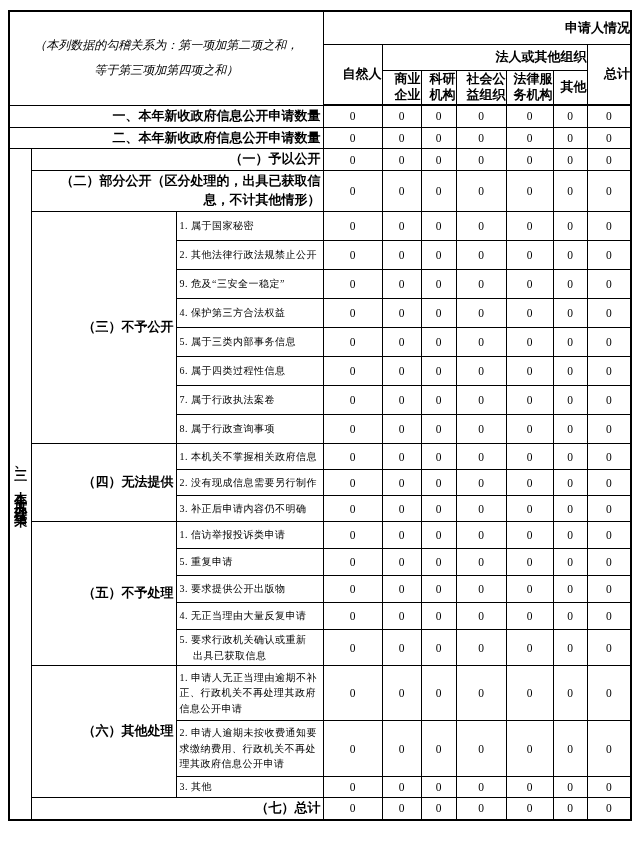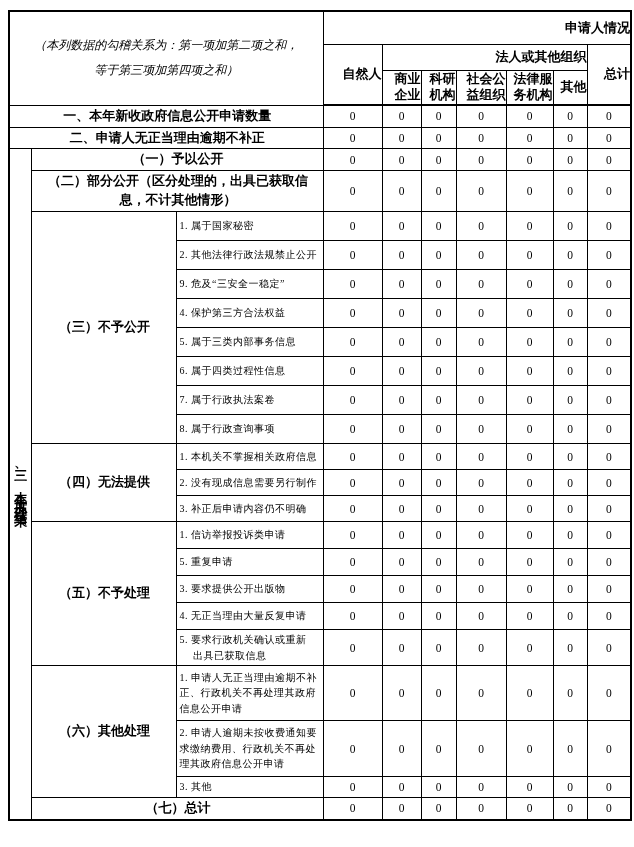--- a/index.html
+++ b/index.html
@@ -5,21 +5,21 @@
   html,body{margin:0;padding:0;background:#fff;}
   body{width:634px;height:847px;font-family:"Liberation Sans",sans-serif;color:#000;}
   .page{padding:10px 0 0 8px;}
   table{border-collapse:collapse;table-layout:fixed;width:622px;border:2px solid #000;}
   td{border:1px solid #000;overflow:hidden;padding:0;}
   .note{font-family:"Liberation Serif",serif;font-size:12px;text-align:center;
         vertical-align:middle;white-space:pre-line;line-height:2.1;font-style:italic;margin-top:10px;}
   .hd{font-weight:bold;font-size:13px;text-align:right;vertical-align:middle;}
   .pre{white-space:pre-line;line-height:1.3;}
   .hsep{border-bottom:2px solid #000;}
-  .rowlabel{font-weight:bold;font-size:13px;text-align:center;padding:1px 2px 1px 4px;vertical-align:middle;line-height:1.45;}
+  .rowlabel{font-weight:bold;font-size:13px;text-align:right;padding:1px 2px 1px 4px;vertical-align:middle;line-height:1.45;}
   .sidecell{vertical-align:middle;text-align:center;}
   .side{margin:0 auto;writing-mode:vertical-lr;text-orientation:upright;
         font-weight:bold;font-size:13px;letter-spacing:4px;line-height:20px;}
   .sub{font-family:"Liberation Serif",serif;font-size:10px;letter-spacing:.5px;
        text-align:left;padding:2px 2px 2px 3px;vertical-align:middle;line-height:1.55;white-space:pre-line;}
   .num{font-family:"Liberation Serif",serif;font-size:11.5px;text-align:center;vertical-align:middle;}
 </style>
 </head>
 <body>
 
@@ -65,21 +65,21 @@
     <td class="rowlabel" colspan="3">一、本年新收政府信息公开申请数量</td>
   <td class="num">0</td>
           <td class="num">0</td>
           <td class="num">0</td>
           <td class="num">0</td>
           <td class="num">0</td>
           <td class="num">0</td>
           <td class="num">0</td>
         </tr>
   <tr style="height:21px">
-    <td class="rowlabel" colspan="3">二、申请人无正当理由逾期不补正</td>
+    <td class="rowlabel" colspan="3">二、本年新收政府信息公开申请数量</td>
   <td class="num">0</td>
           <td class="num">0</td>
           <td class="num">0</td>
           <td class="num">0</td>
           <td class="num">0</td>
           <td class="num">0</td>
           <td class="num">0</td>
         </tr>
 
   <tr style="height:21px">

